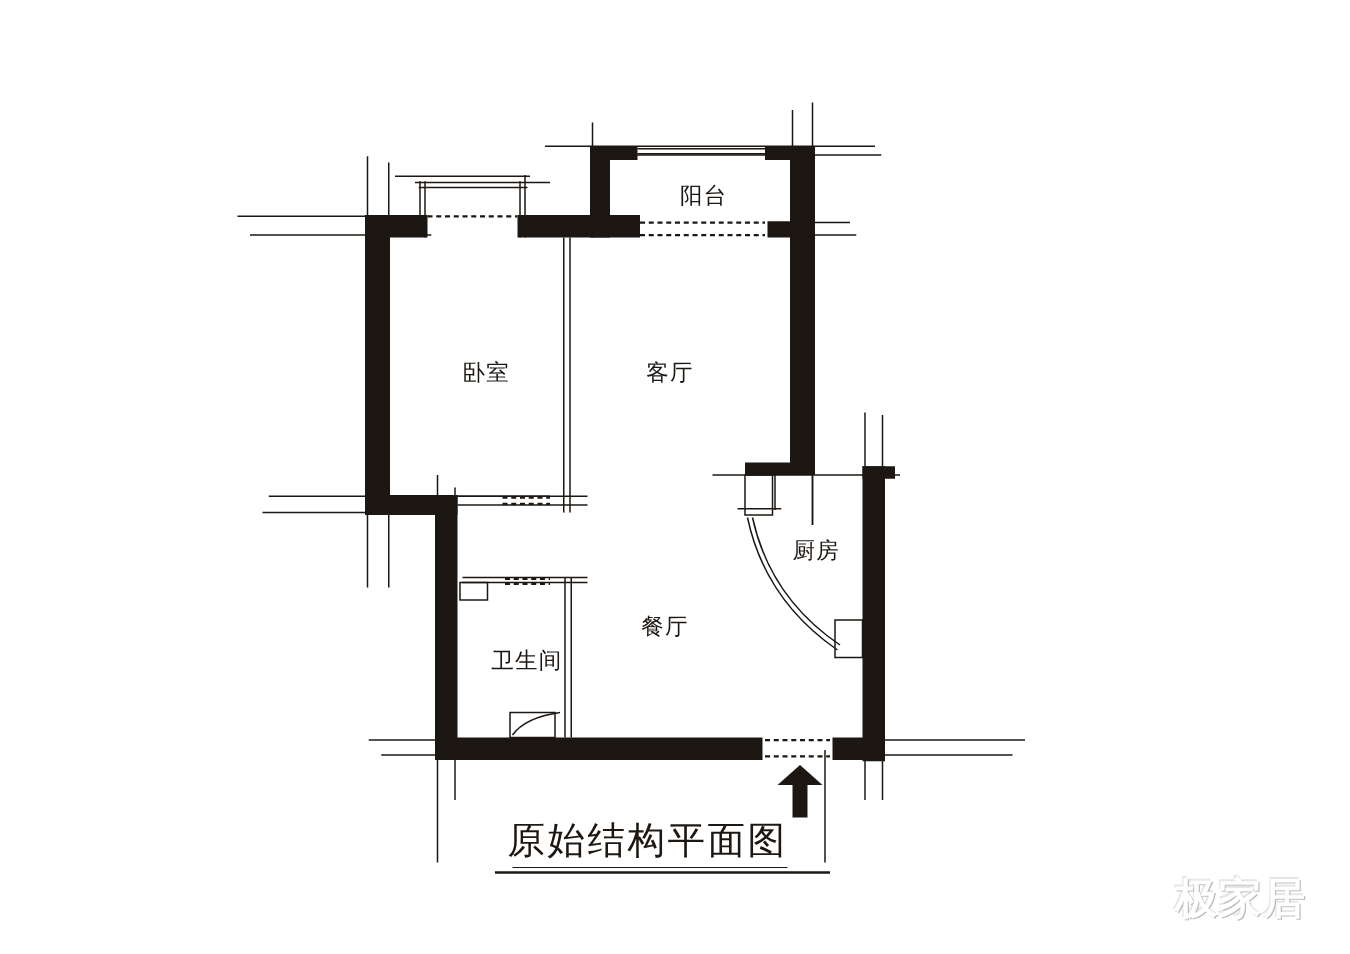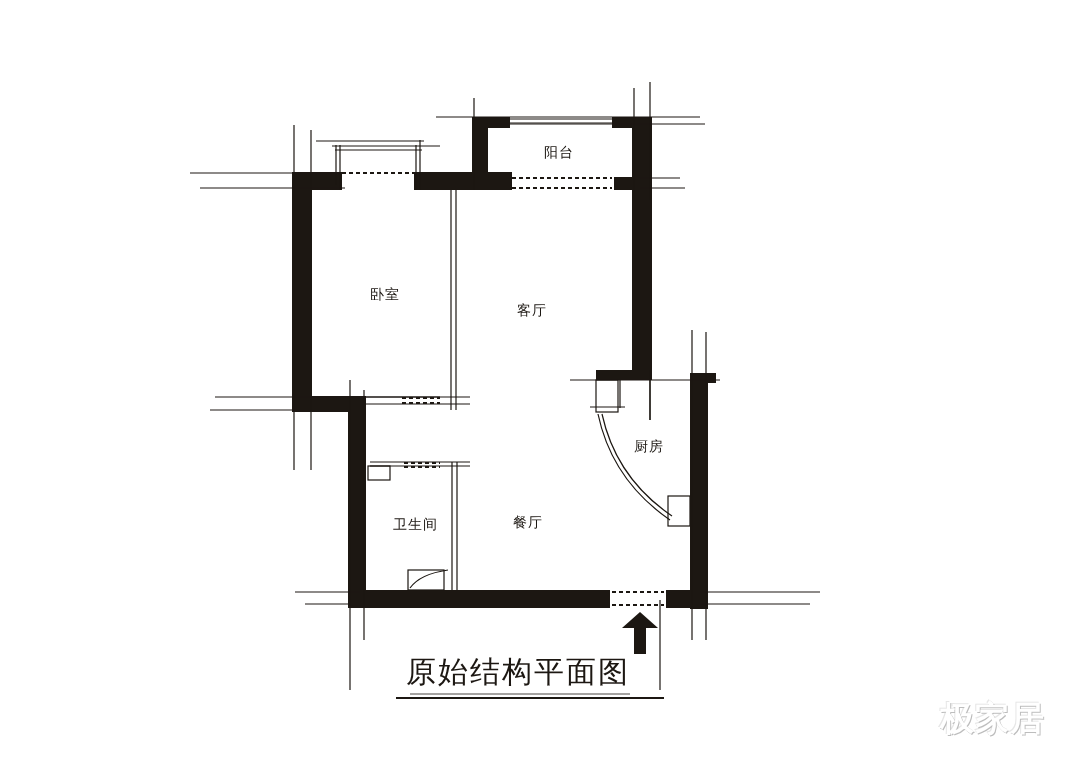--- a/index.html
+++ b/index.html
@@ -1,19 +1,19 @@
 <!DOCTYPE html>
 <html><head>
   <meta charset="utf-8">
   <style>
     html, body { margin: 0; padding: 0; background: #ffffff; }
     body { width: 1080px; height: 763px; position: relative; overflow: hidden;
       font-family: "DejaVu Serif", "Liberation Serif", serif; }
     svg.plan { position: absolute; left: 0; top: 0; }
-    .room-label { position: absolute; font-size: 14px; color: #1c1712; letter-spacing: 1px;
+    .room-label { position: absolute; font-size: 18px; color: #1c1712; letter-spacing: 1px;
       font-family: Liberation Sans, sans-serif; white-space: nowrap; }
     .title { position: absolute; left: 406px; top: 652px; font-size: 30px; color: #1c1712;
       letter-spacing: 2px; font-family: "DejaVu Serif", "Liberation Serif", serif; white-space: nowrap; text-align: right; }
     .watermark { position: absolute; left: 940px; top: 696px; font-size: 34px; color: #ffffff;
       font-family: Liberation Sans, sans-serif; font-weight: bold;
       text-shadow: 1px 1px 0 #bdbdbd, -1px -1px 0 #e6e6e6; white-space: nowrap; letter-spacing: 1px; }
   </style>
 </head>
 <body>
 
@@ -130,19 +130,19 @@
   </g>
 
   <g>
     <line x1="396" y1="698" x2="664" y2="698" stroke="#1c1712" stroke-width="2"></line>
     <line x1="410" y1="694" x2="630" y2="694" stroke="#1c1712" stroke-width="0.8"></line>
   </g>
 </svg>
 
 <div class="room-label" style="left:544px; top:144px;">阳台</div>
 <div class="room-label" style="left:370px; top:286px;">卧室</div>
-<div class="room-label" style="left:517px; top:302px;">客厅</div>
-<div class="room-label" style="left:634px; top:428px;margin-top:10px;">厨房</div>
+<div class="room-label" style="left:517px; top:286px;">客厅</div>
+<div class="room-label" style="left:634px; top:428px;">厨房</div>
 <div class="room-label" style="left:377px; top:516px;margin-left:16px;">卫生间</div>
-<div class="room-label" style="left:513px; top:514px;">餐厅</div>
+<div class="room-label" style="left:513px; top:489px;">餐厅</div>
 
 <div class="title">原始结构平面图</div>
 <div class="watermark">极家居</div>
 
 </body></html>

